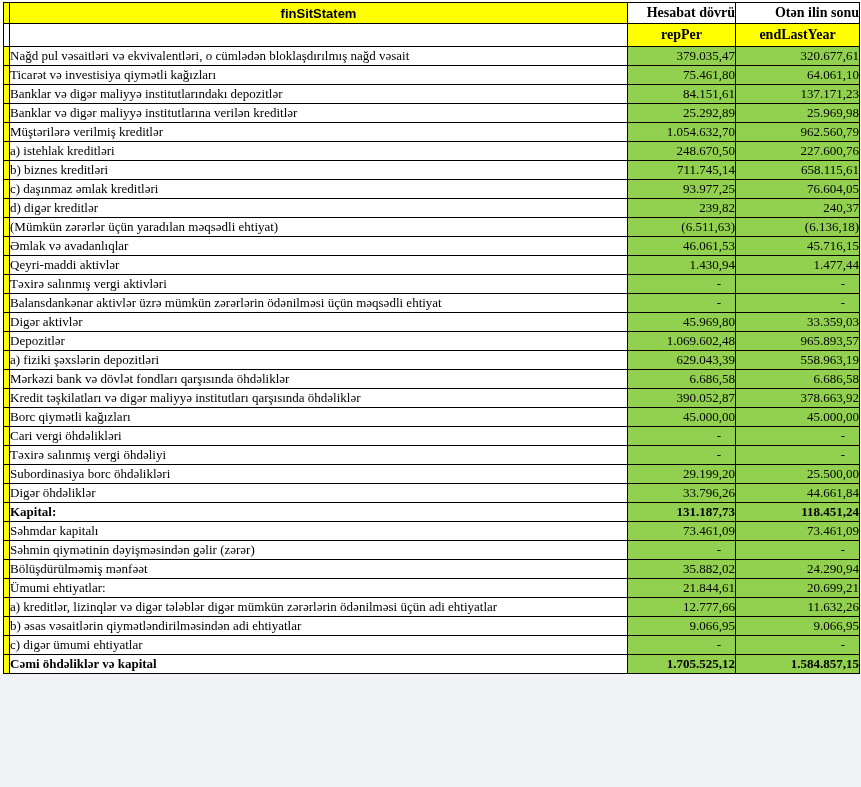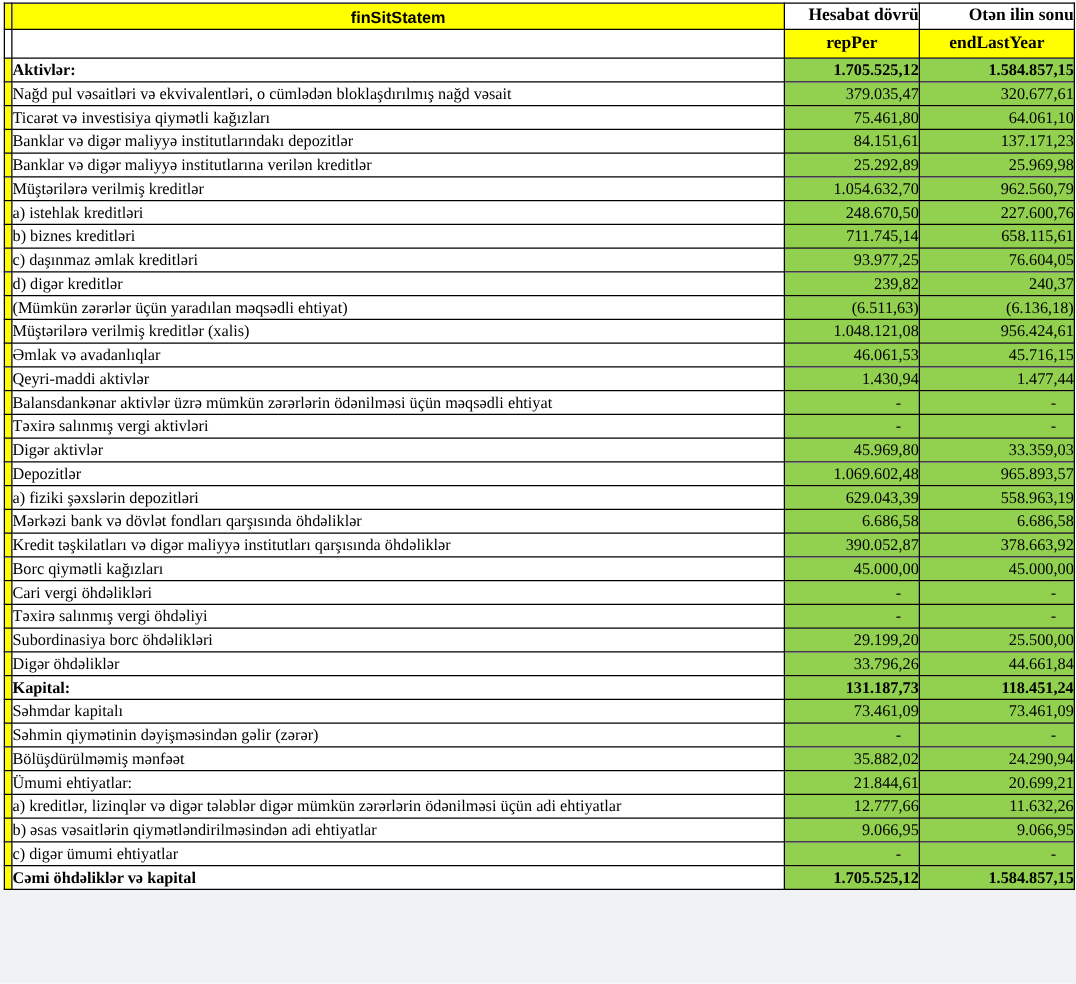--- a/index.html
+++ b/index.html
@@ -105,26 +105,20 @@
           <td class="hdr-col">Otən ilin sonu</td>
         </tr>
         <tr class="hdr2">
           <td class="hdr-empty"></td>
           <td class="hdr-empty"></td>
           <td class="hdr-sub">repPer</td>
           <td class="hdr-sub">endLastYear</td>
         </tr>
       </tbody>
       <tbody id="rows-body">
-          <tr class="data-row bold">
-            <td class="strip"></td>
-            <td class="label">Aktivlər:</td>
-            <td class="num">1.705.525,12</td>
-            <td class="num">1.584.857,15</td>
-          </tr>
           <tr class="data-row">
             <td class="strip"></td>
             <td class="label">Nağd pul vəsaitləri və  ekvivalentləri, o cümlədən bloklaşdırılmış nağd vəsait</td>
             <td class="num">379.035,47</td>
             <td class="num">320.677,61</td>
           </tr>
           <tr class="data-row">
             <td class="strip"></td>
             <td class="label">Ticarət və investisiya qiymətli kağızları</td>
             <td class="num">75.461,80</td>
@@ -173,45 +167,39 @@
             <td class="num">240,37</td>
           </tr>
           <tr class="data-row">
             <td class="strip"></td>
             <td class="label">(Mümkün zərərlər üçün yaradılan məqsədli ehtiyat)</td>
             <td class="num">(6.511,63)</td>
             <td class="num">(6.136,18)</td>
           </tr>
           <tr class="data-row">
             <td class="strip"></td>
-            <td class="label">Müştərilərə verilmiş kreditlər (xalis)</td>
-            <td class="num">1.048.121,08</td>
-            <td class="num">956.424,61</td>
-          </tr>
-          <tr class="data-row">
-            <td class="strip"></td>
             <td class="label">Əmlak və avadanlıqlar</td>
             <td class="num">46.061,53</td>
             <td class="num">45.716,15</td>
           </tr>
           <tr class="data-row">
             <td class="strip"></td>
             <td class="label">Qeyri-maddi aktivlər</td>
             <td class="num">1.430,94</td>
             <td class="num">1.477,44</td>
           </tr>
           <tr class="data-row">
             <td class="strip"></td>
+            <td class="label">Təxirə salınmış vergi aktivləri</td>
+            <td class="num dash">-</td>
+            <td class="num dash">-</td>
+          </tr>
+          <tr class="data-row">
+            <td class="strip"></td>
             <td class="label">Balansdankənar aktivlər üzrə mümkün zərərlərin ödənilməsi üçün məqsədli ehtiyat</td>
-            <td class="num dash">-</td>
-            <td class="num dash">-</td>
-          </tr>
-          <tr class="data-row">
-            <td class="strip"></td>
-            <td class="label">Təxirə salınmış vergi aktivləri</td>
             <td class="num dash">-</td>
             <td class="num dash">-</td>
           </tr>
           <tr class="data-row">
             <td class="strip"></td>
             <td class="label">Digər aktivlər</td>
             <td class="num">45.969,80</td>
             <td class="num">33.359,03</td>
           </tr>
           <tr class="data-row">

